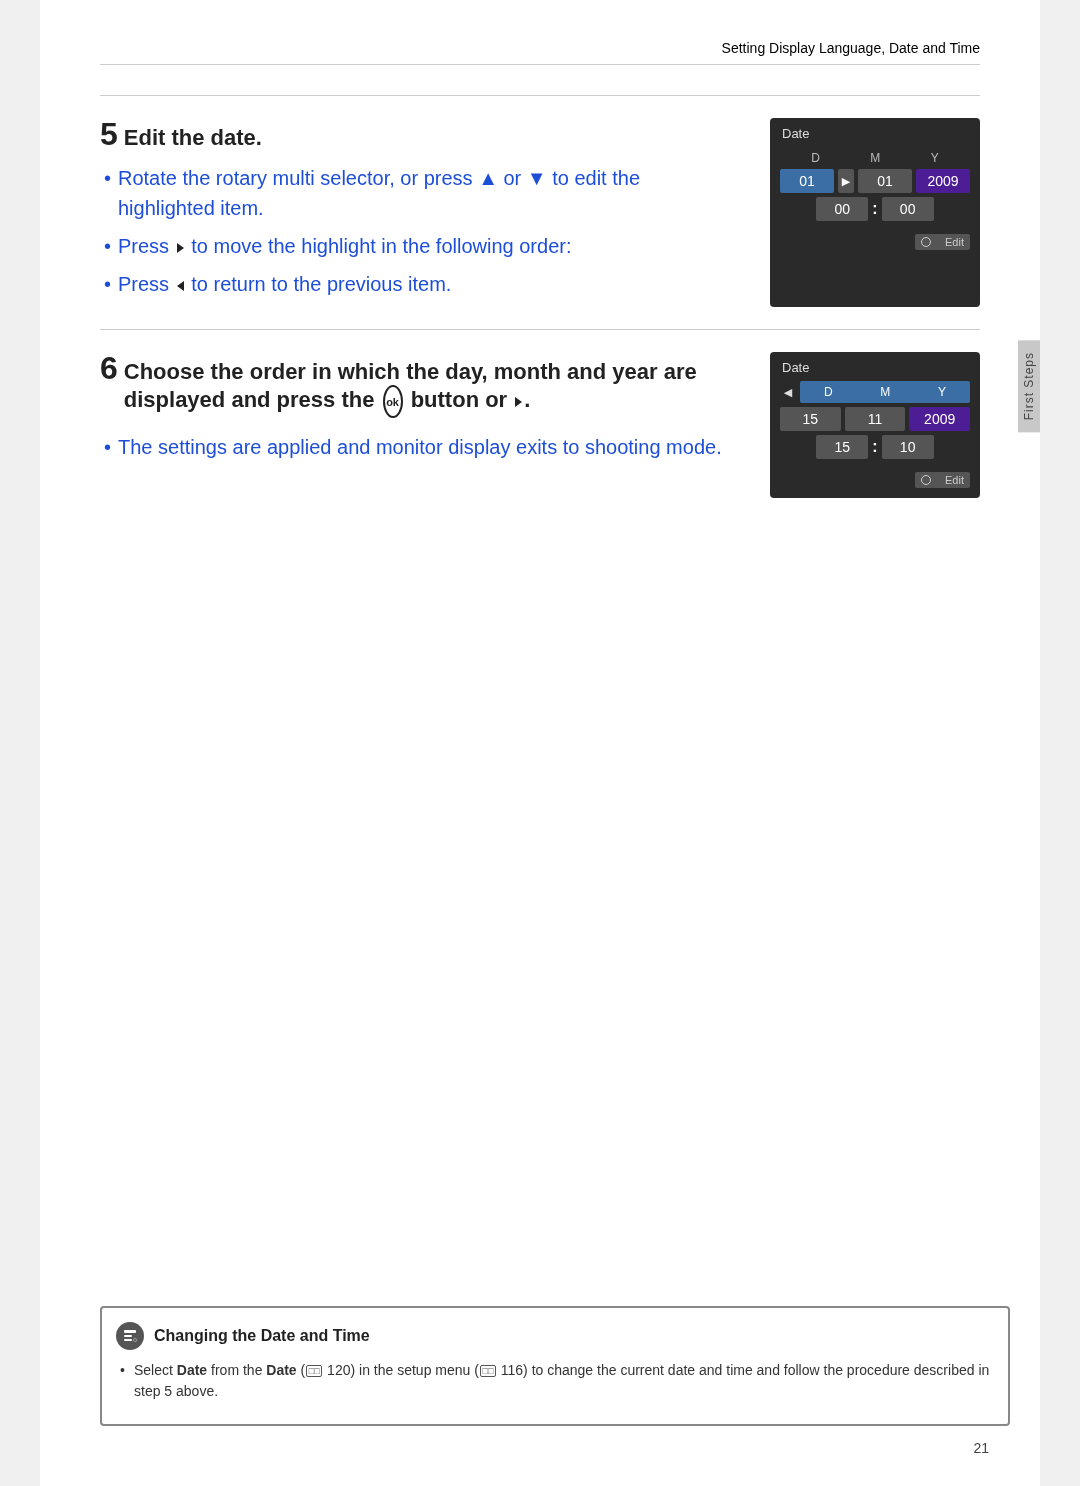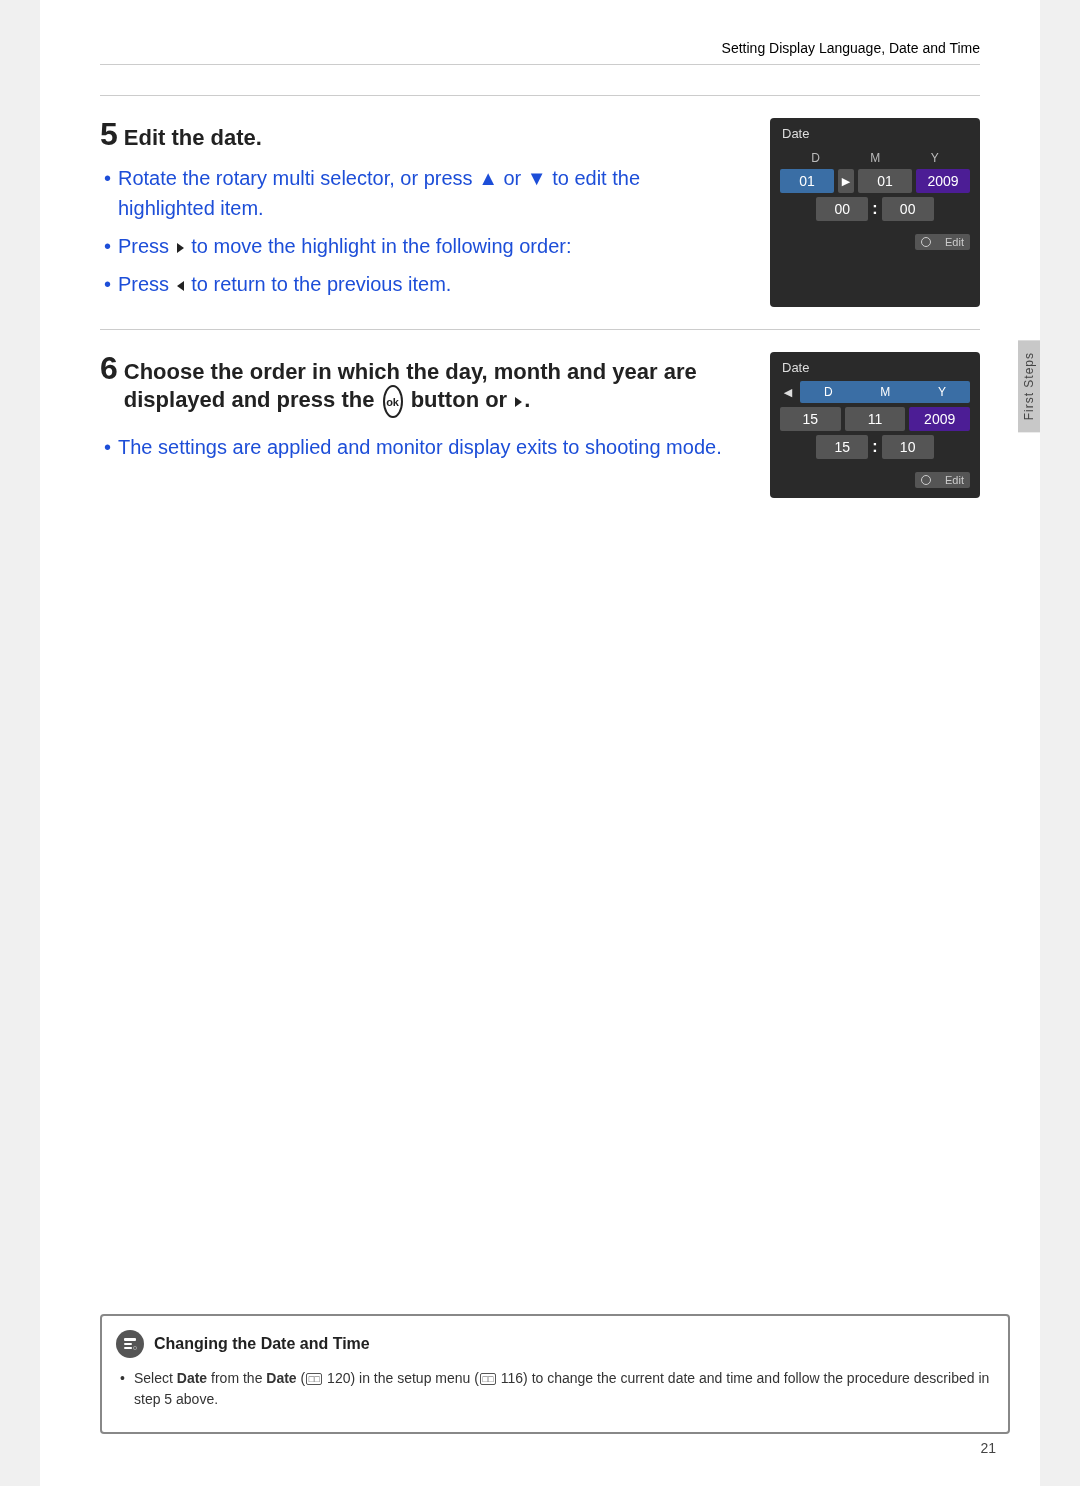--- a/index.html
+++ b/index.html
@@ -251,21 +251,21 @@
       margin: 0 2px;
     }
 
     
     .note-section {
       border: 2px solid #888;
       border-radius: 4px;
       padding: 14px 2px 14px 14px;
       margin-top: auto;
       position: absolute;
-      bottom: 52px;
+      bottom: 60px;
       left: 60px;
       right: 30px;
     }
 
     .note-header {
       display: flex;
       align-items: center;
       gap: 10px;
       margin-bottom: 10px;
     }
@@ -308,21 +308,21 @@
     .note-list li::before {
       content: '•';
       position: absolute;
       left: 4px;
     }
 
     
     .page-number {
       position: absolute;
       bottom: 30px;
-      right: 44px;
+      right: 51px;
       font-size: 14px;
       color: #444;
     }
 
     .ref-box {
       display: inline-flex;
       align-items: center;
       justify-content: center;
       width: 16px;
       height: 12px;

